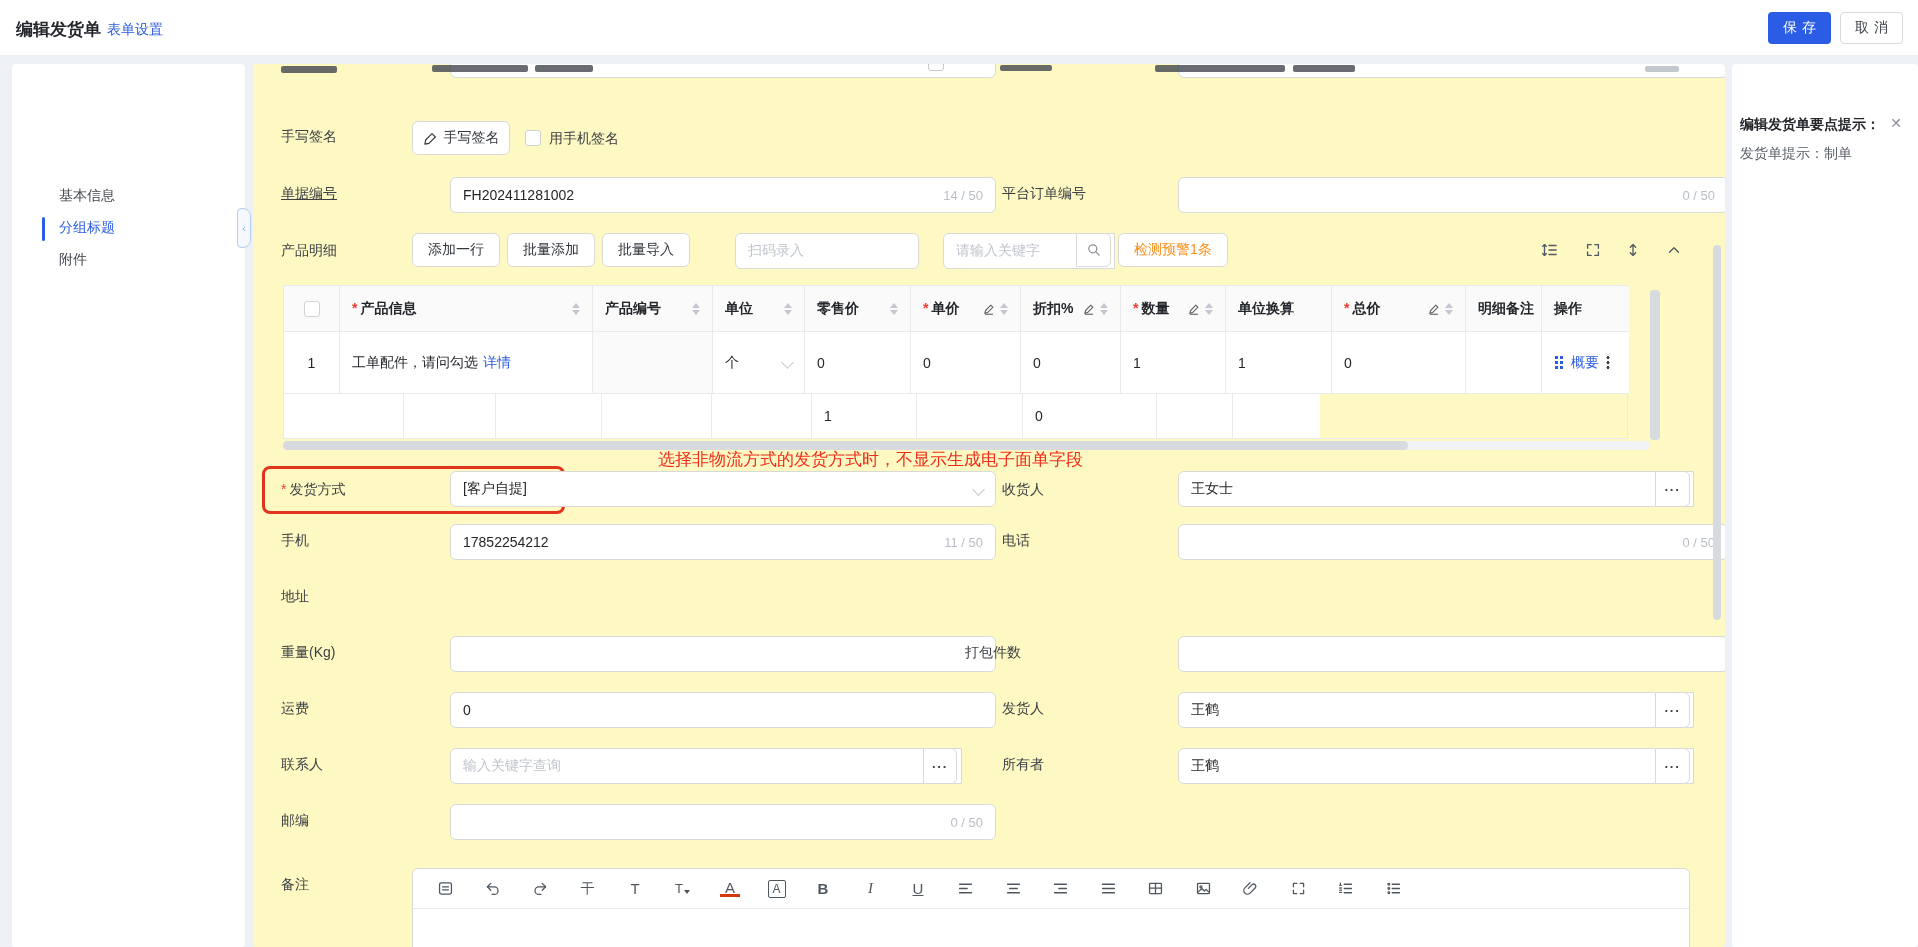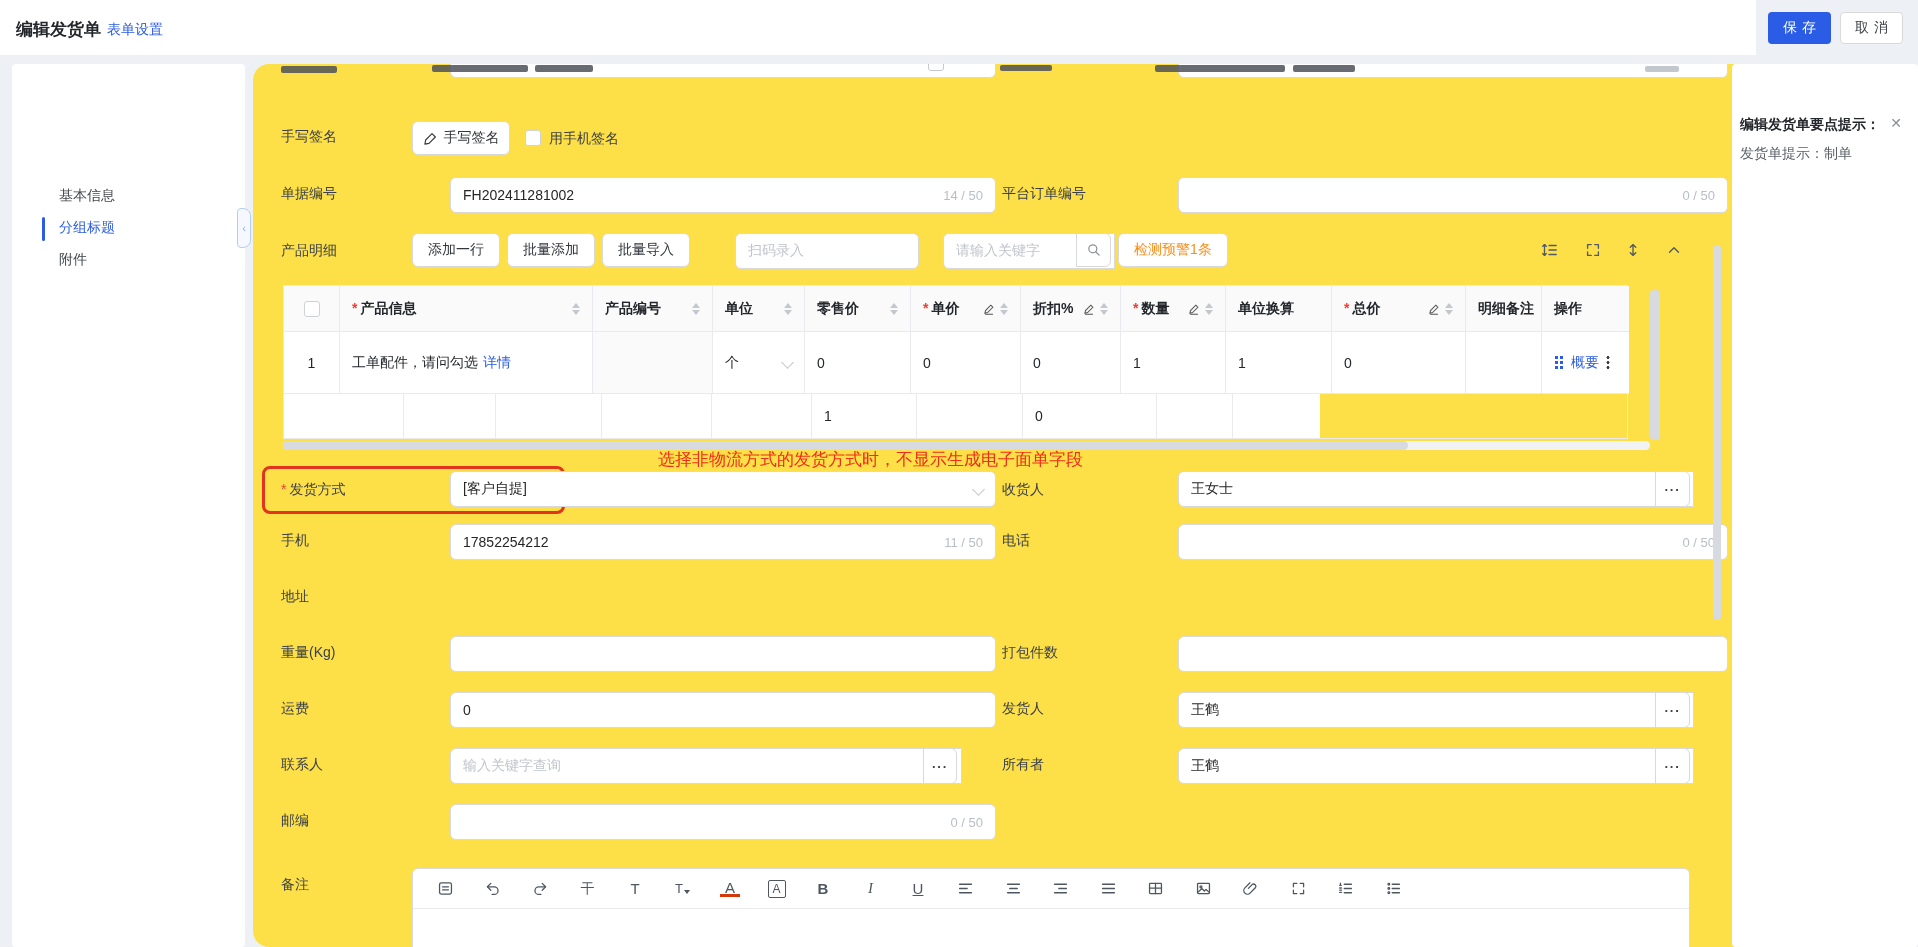--- a/index.html
+++ b/index.html
@@ -1,33 +1,33 @@
 <!DOCTYPE html>
 <html><head>
 <meta charset="utf-8">
 <style>
   html,body{margin:0;padding:0;background:#dfe3e8;}
   *{box-sizing:border-box;font-family:"Liberation Sans","DejaVu Sans",sans-serif;}
   .app{position:relative;width:1918px;height:947px;background:#edf0f4;overflow:hidden;}
   
-  .hdr{position:absolute;left:0;top:0;width:1756px;height:56px;background:#fff;border-bottom:1px solid #eef0f2;}
+  .hdr{position:absolute;left:0;top:0;width:1918px;height:56px;background:#fff;border-bottom:1px solid #eef0f2;}
   .hdr-title{position:absolute;left:16px;top:18px;font-size:17px;font-weight:700;color:#23262b;}
   .hdr-link{position:absolute;left:107px;top:21px;font-size:14px;color:#2b5ce5;cursor:pointer;}
   .btn-primary{position:absolute;width:63px;height:32px;background:#2b5ce5;color:#fff;border-radius:4px;font-size:14px;
     display:flex;align-items:center;justify-content:center;letter-spacing:5px;padding-left:5px;cursor:pointer;}
   .btn-default{position:absolute;width:63px;height:32px;background:#fff;color:#3c4046;border:1px solid #d9d9d9;border-radius:4px;
     font-size:14px;display:flex;align-items:center;justify-content:center;letter-spacing:5px;padding-left:5px;cursor:pointer;}
   
   .sidebar{position:absolute;left:12px;top:64px;width:233px;height:883px;background:#fff;border-radius:4px;}
   .side-item{position:absolute;left:47px;width:150px;height:22px;font-size:14px;color:#41454c;cursor:pointer;}
   .side-item.active{color:#2b5ce5;}
   .side-bar-active{position:absolute;left:30px;width:3px;height:24px;background:#2b5ce5;border-radius:2px;}
   .collapse-handle{position:absolute;left:237px;top:208px;width:14px;height:40px;background:#f5f9ff;border:1px solid #b5cdf0;
     border-radius:4px 8px 8px 4px;display:flex;align-items:center;justify-content:center;color:#8ab0e6;font-size:11px;cursor:pointer;}
-  .main{position:absolute;left:253px;top:64px;width:1664px;height:883px;background:#fde047;border-radius:16px;overflow:hidden;}
+  .main{position:absolute;left:253px;top:64px;width:1472px;height:883px;background:#fef9c3;border-radius:4px;overflow:hidden;}
   .tips{position:absolute;left:1732px;top:64px;width:186px;height:883px;background:#fff;border-radius:4px;}
   .tips-title{position:absolute;left:8px;top:52px;font-size:14px;font-weight:700;color:#23262b;}
   .tips-close{position:absolute;right:16px;top:51px;font-size:14px;color:#8a8f98;cursor:pointer;}
   .tips-body{position:absolute;left:8px;top:81px;font-size:14px;color:#595f66;}
   
   .lbl{position:absolute;font-size:14px;color:#3c4046;white-space:nowrap;}
   .req::before{content:"*";color:#f23c2e;margin-right:3px;}
   .inp{position:absolute;height:36px;background:#fff;border:1px solid #d9d9d9;border-radius:6px;display:flex;align-items:center;
     padding:17px 12px;font-size:14px;color:#262626;white-space:nowrap;overflow:hidden;margin-left:38px;}
   .inp .cnt{margin-left:auto;color:#b9bec6;font-size:13px;padding-left:8px;}
@@ -132,21 +132,21 @@
       <span style="display:flex;">
           <svg width="15" height="15" viewBox="0 0 20 20">
             <path d="M12 3.5l4.5 4.5-8.5 8.5-5.5 1 1-5.5z" fill="none" stroke="#33373d" stroke-width="1.5" stroke-linejoin="round"></path>
           </svg>
         </span>
       <span>手写签名</span>
     </div>
     <div class="chkbox" style="left:272px;top:66px;"></div>
     <div class="lbl" style="left:296px;top:66px;">用手机签名</div>
 
-    <div class="lbl" style="left:28px;top:121px;">单据编号</div>
+    <div class="lbl" style="left:28px;top:121px;text-decoration:underline;">单据编号</div>
     <div class="inp" style="left:159px;top:113px;width:546px;">
       <span>FH202411281002</span>
       <span class="cnt">14 / 50</span>
     </div>
     <div class="lbl" style="left:749px;top:121px;">平台订单编号</div>
     <div class="inp" style="left:887px;top:113px;width:550px;">
       <span class="cnt">0 / 50</span>
     </div>
 
     <div class="lbl" style="left:28px;top:178px;">产品明细</div>
@@ -362,21 +362,21 @@
     </div>
     <div class="lbl" style="left:749px;top:468px;">电话</div>
     <div class="inp" style="left:887px;top:460px;width:550px;">
       <span class="cnt">0 / 50</span>
     </div>
 
     <div class="lbl" style="left:28px;top:524px;">地址</div>
 
     <div class="lbl" style="left:28px;top:580px;">重量(Kg)</div>
     <div class="inp" style="left:159px;top:572px;width:546px;"></div>
-    <div class="lbl" style="left:749px;top:580px;font-family:Liberation Serif, serif;">打包件数</div>
+    <div class="lbl" style="left:712px;top:580px;font-family:Liberation Serif, serif;">打包件数</div>
     <div class="inp" style="left:887px;top:572px;width:550px;"></div>
 
     <div class="lbl" style="left:28px;top:636px;">运费</div>
     <div class="inp" style="left:159px;top:628px;width:546px;">
       <span>0</span>
     </div>
     <div class="lbl" style="left:749px;top:636px;">发货人</div>
     <div class="inp half-l" style="left:887px;top:628px;width:516px;">
       <span>王鹤</span>
     </div>

